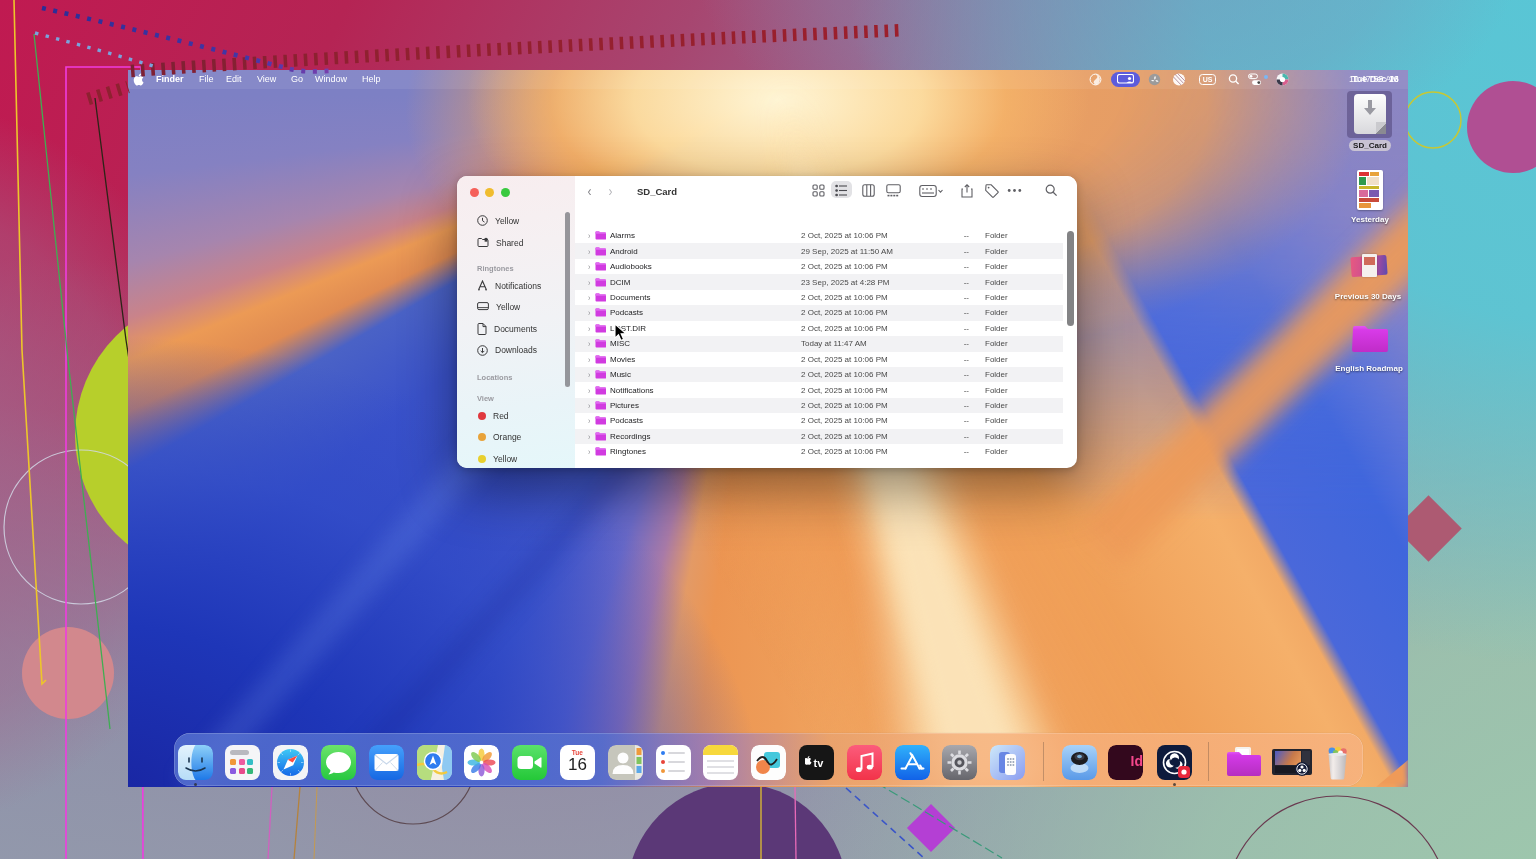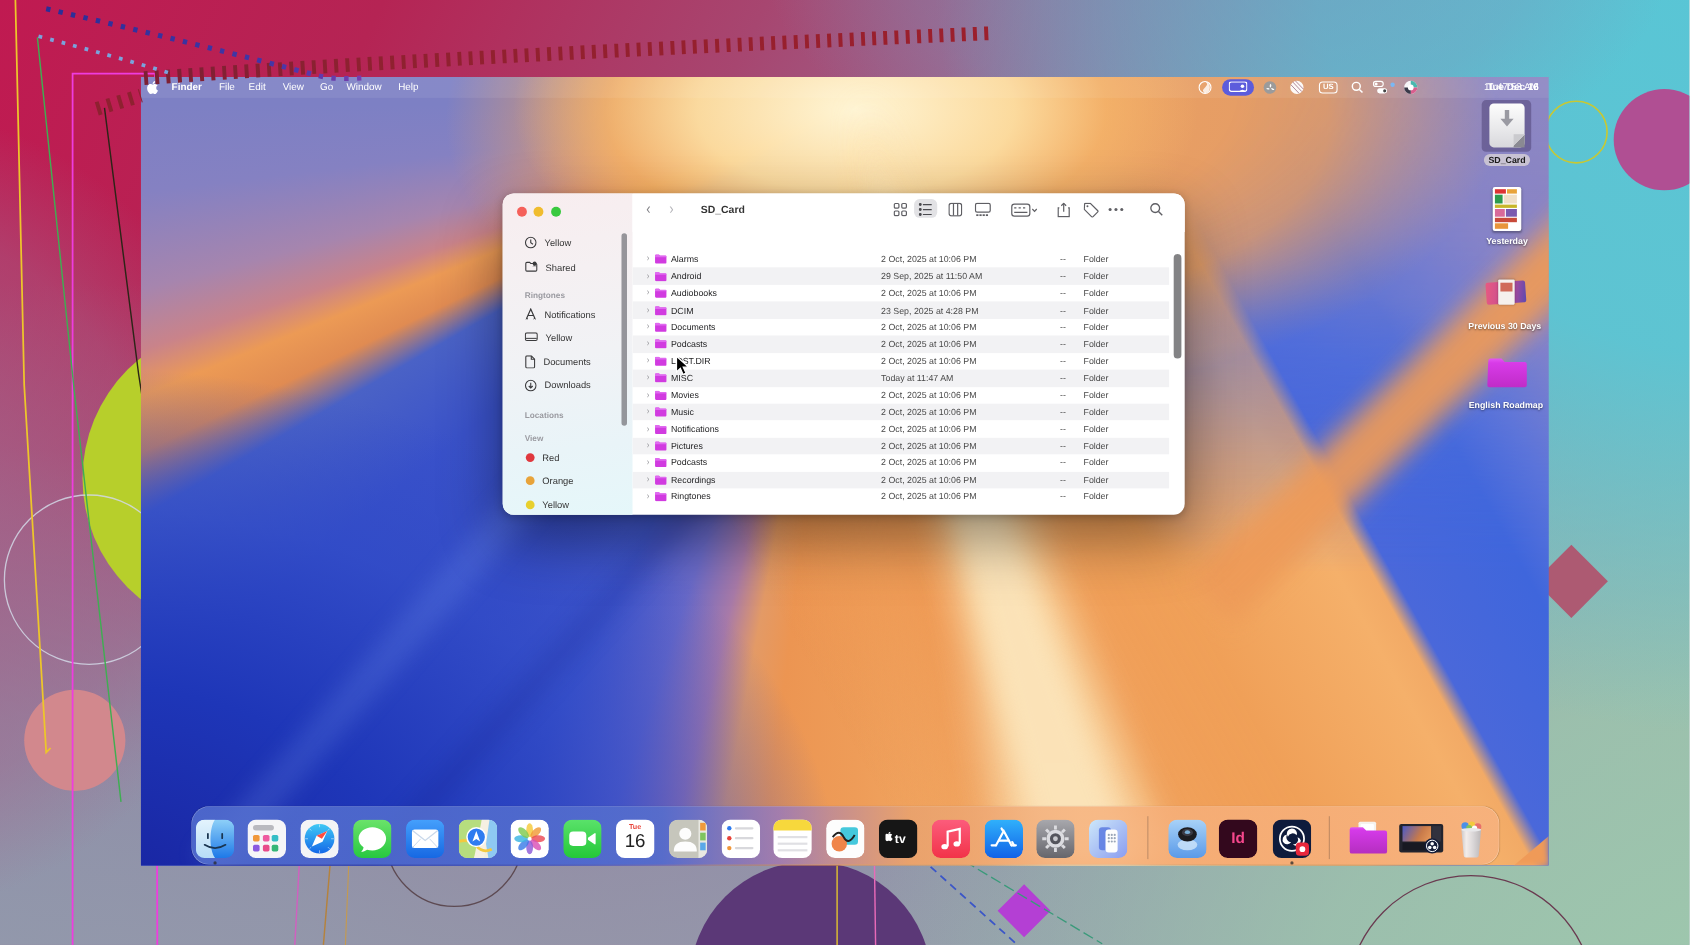--- a/index.html
+++ b/index.html
@@ -752,21 +752,21 @@
                 <stop offset="1" stop-color="#5a9ae8"></stop>
               </linearGradient>
             </defs>
             <ellipse cx="17.5" cy="23" rx="9" ry="5" fill="#cfe6fa" opacity="0.8"></ellipse>
             <ellipse cx="17.5" cy="13.5" rx="8.5" ry="6.5" fill="#1c1c20"></ellipse>
             <ellipse cx="17.5" cy="11.8" rx="5" ry="3.4" fill="#3a3a44"></ellipse>
             <ellipse cx="17.5" cy="11.5" rx="2.4" ry="1.7" fill="#7ab0d8"></ellipse>
           </svg></div>
 <div class="dk" style="left:934.0px;">
           <div style="position:absolute;inset:0;background:#33081d;border-radius:8px"></div>
-          <div style="position:absolute;left:0;right:0;top:8px;text-align:center;color:#f5478c;font-size:14px;font-weight:bold">Id</div>
+          <div style="position:absolute;left:0;right:0;top:8px;text-align:right;color:#f5478c;font-size:14px;font-weight:bold">Id</div>
         </div>
 <div class="dk" style="left:982.5px;overflow:visible"><svg width="35" height="35" viewBox="0 0 35 35">
             <rect width="35" height="35" rx="8" fill="#0e1b3c"></rect>
             <circle cx="17.5" cy="17.5" r="11" fill="none" stroke="#fff" stroke-width="1.6"></circle>
             <g fill="#fff">
               <path d="M17.5 8.2 a4.6 4.6 0 0 1 4.3 6.2 a4.6 4.6 0 0 0 -8 1.2 a4.6 4.6 0 0 1 3.7-7.4z"></path>
               <path d="M25.6 19.2 a4.6 4.6 0 0 1 -7.4 3.6 a4.6 4.6 0 0 0 4.4-6.7 a4.6 4.6 0 0 1 3 3.1z"></path>
               <path d="M10.2 21.4 a4.6 4.6 0 0 1 2.9-7.7 a4.6 4.6 0 0 0 3.7 7 a4.6 4.6 0 0 1 -6.6 0.7z"></path>
             </g>
             <rect x="21" y="21" width="12" height="12" rx="3.5" fill="#e8273c"></rect>

